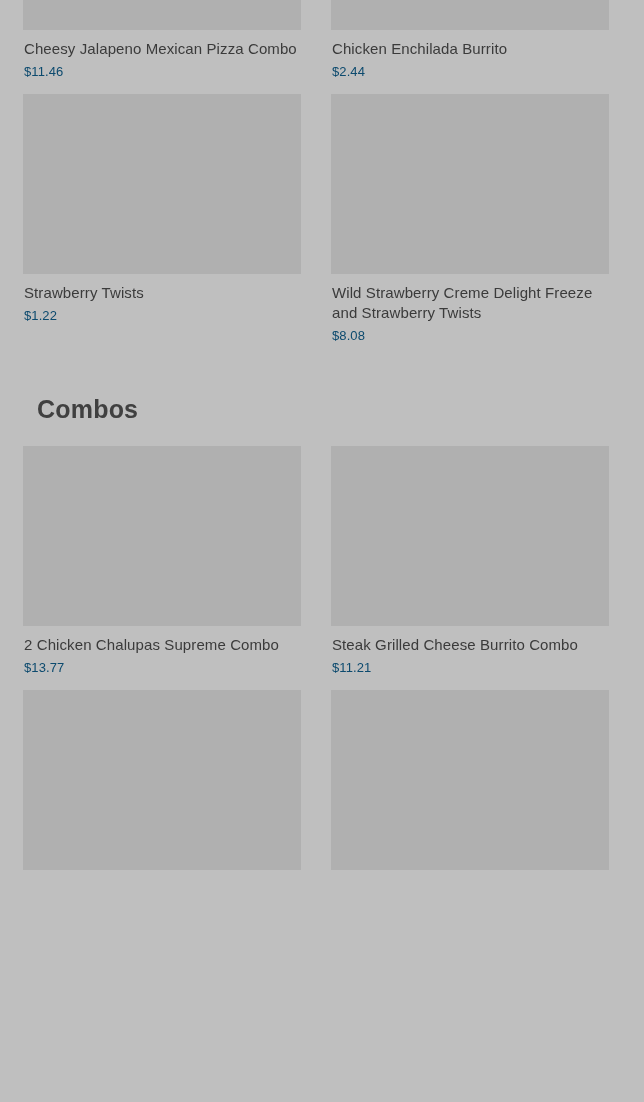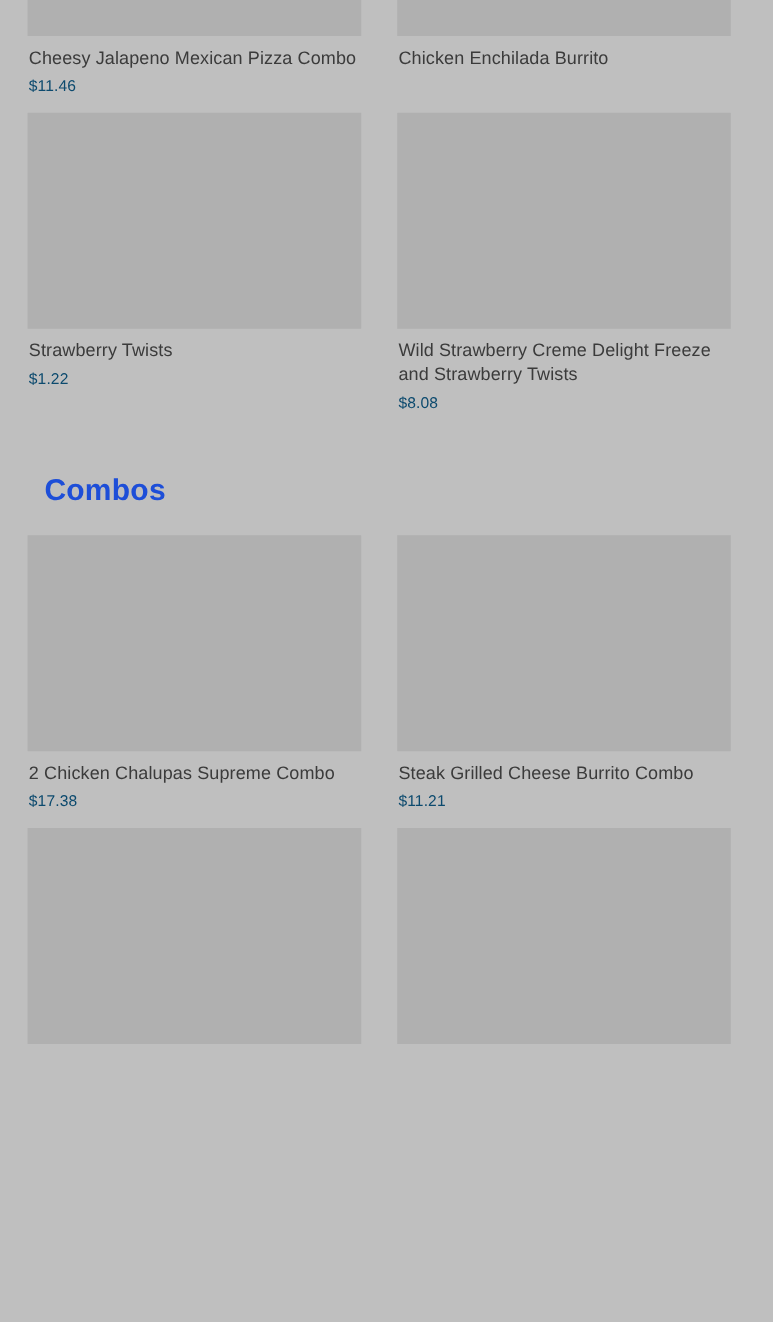--- a/index.html
+++ b/index.html
@@ -75,21 +75,21 @@
     letter-spacing: 0.1px;
   }
 
   
   .section-heading {
     margin: 0;
     padding: 36px 0 22px 14px;
     font-size: 25px;
     line-height: 30px;
     font-weight: 700;
-    color: #1d4ed8;
+    color: #404040;
     letter-spacing: 0.2px;
     width: 100%;
   }
 
   .section-block {
     width: 100%;
   }
 </style>
 </head>
 <body>
@@ -102,20 +102,21 @@
 
         <div class="product-card">
           <div class="product-thumb"></div>
           <div class="product-title">Cheesy Jalapeno Mexican Pizza Combo</div>
           <div class="product-price">$11.46</div>
         </div>
 
         <div class="product-card">
           <div class="product-thumb"></div>
           <div class="product-title">Chicken Enchilada Burrito</div>
+          <div class="product-price">$2.44</div>
         </div>
 
         <div class="product-card">
           <div class="product-thumb"></div>
           <div class="product-title">Strawberry Twists</div>
           <div class="product-price">$1.22</div>
         </div>
 
         <div class="product-card">
           <div class="product-thumb"></div>
@@ -127,21 +128,21 @@
       </div>
     </div>
 
     <div class="section-block">
       <h2 class="section-heading">Combos</h2>
       <div class="product-grid">
 
         <div class="product-card">
           <div class="product-thumb"></div>
           <div class="product-title">2 Chicken Chalupas Supreme Combo</div>
-          <div class="product-price">$17.38</div>
+          <div class="product-price">$13.77</div>
         </div>
 
         <div class="product-card">
           <div class="product-thumb"></div>
           <div class="product-title">Steak Grilled Cheese Burrito Combo</div>
           <div class="product-price">$11.21</div>
         </div>
 
         <div class="product-card">
           <div class="product-thumb"></div>

